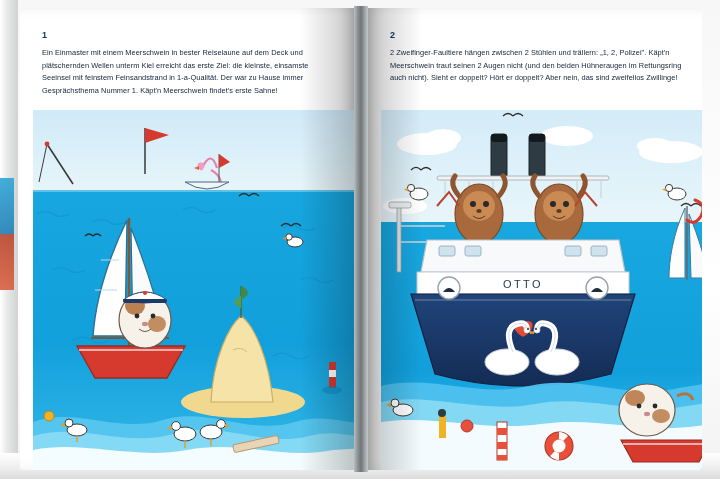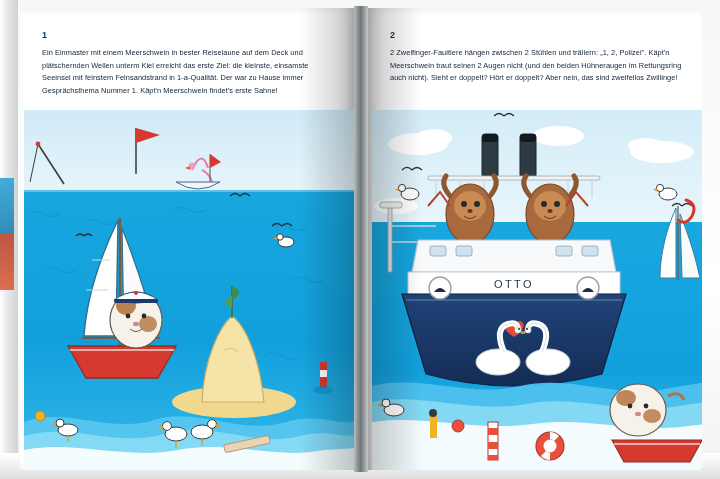--- a/index.html
+++ b/index.html
@@ -100,21 +100,21 @@
     font-size: 7.4px;
     line-height: 1.72;
     color: #10233a;
     letter-spacing: .05px;
     text-align: left;
   }
 
   
   .illus {
     position: absolute;
-    left: 4px; bottom: 0;
+    left: 13px; bottom: 0;
     width: 334px;
     height: 360px;
   }
   .illus svg { display:block; }
 </style>
 </head>
 <body>
 
 <div id="book">
 

